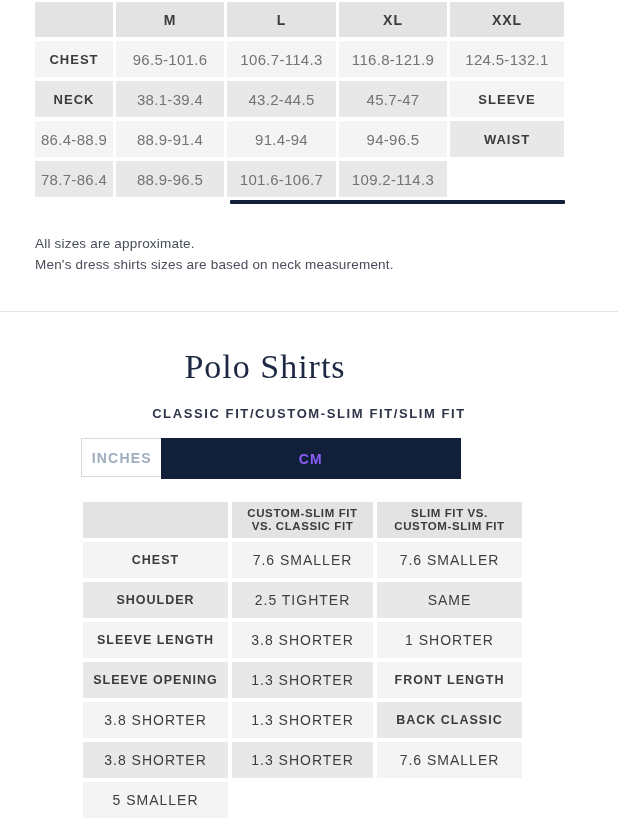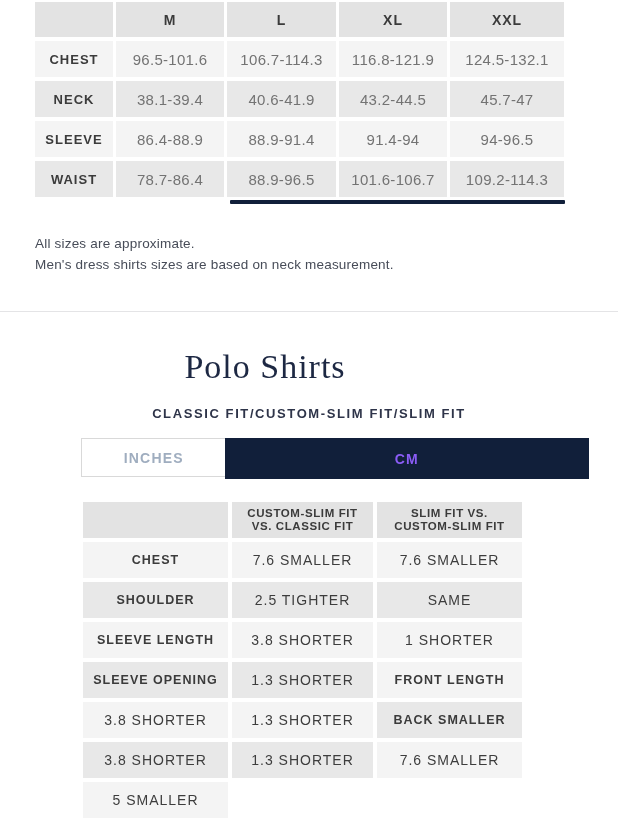--- a/index.html
+++ b/index.html
@@ -37,21 +37,21 @@
     position:absolute;left:0;top:348px;width:530px;margin:0;text-align:center;
     font-family:"Liberation Serif","DejaVu Serif",serif;font-weight:400;
     font-size:34px;letter-spacing:1px;color:#1d2843;
   }
   .subtitle{
     position:absolute;left:0;top:406px;width:618px;text-align:center;
     font-size:13px;font-weight:bold;letter-spacing:1.6px;color:#2e3449;
   }
   
   .toggle{
-    position:absolute;left:81px;top:438px;width:508px;height:39px;
+    position:absolute;left:81px;top:438px;width:380px;height:39px;
     display:flex;box-sizing:border-box;border:1px solid #d9d9d9;background:#fff;
   }
   .opt{
     flex:1;display:flex;align-items:center;justify-content:center;
     border:none;background:transparent;cursor:pointer;
     font-family:inherit;font-size:14px;font-weight:bold;letter-spacing:1.2px;
     color:var(--inches_text,#9fadbf);padding:0;
   }
   .opt.selected{background:var(--navy,#111f3a);color:#8b5cf6;margin:-1px;height:41px;flex-basis:221px;}
   
@@ -77,21 +77,20 @@
         <div class="cell head col-head">L</div>
         <div class="cell head col-head">XL</div>
         <div class="cell head col-head">XXL</div>
         <div class="cell rowlabel light">CHEST</div>
         <div class="cell value light">96.5-101.6</div>
         <div class="cell value light">106.7-114.3</div>
         <div class="cell value light">116.8-121.9</div>
         <div class="cell value light">124.5-132.1</div>
         <div class="cell rowlabel dark">NECK</div>
         <div class="cell value dark">38.1-39.4</div>
-        <div class="cell value dark">40.6-41.9</div>
         <div class="cell value dark">43.2-44.5</div>
         <div class="cell value dark">45.7-47</div>
         <div class="cell rowlabel light">SLEEVE</div>
         <div class="cell value light">86.4-88.9</div>
         <div class="cell value light">88.9-91.4</div>
         <div class="cell value light">91.4-94</div>
         <div class="cell value light">94-96.5</div>
         <div class="cell rowlabel dark">WAIST</div>
         <div class="cell value dark">78.7-86.4</div>
         <div class="cell value dark">88.9-96.5</div>
@@ -125,20 +124,20 @@
       <div class="cell value dark">2.5 TIGHTER</div>
       <div class="cell value dark">SAME</div>
       <div class="cell rowlabel light">SLEEVE LENGTH</div>
       <div class="cell value light">3.8 SHORTER</div>
       <div class="cell value light">1 SHORTER</div>
       <div class="cell rowlabel dark">SLEEVE OPENING</div>
       <div class="cell value dark">1.3 SHORTER</div>
       <div class="cell rowlabel light">FRONT LENGTH</div>
       <div class="cell value light">3.8 SHORTER</div>
       <div class="cell value light">1.3 SHORTER</div>
-      <div class="cell rowlabel dark">BACK SMALLER</div>
+      <div class="cell rowlabel dark">BACK CLASSIC</div>
       <div class="cell value dark">3.8 SHORTER</div>
       <div class="cell value dark">1.3 SHORTER</div>
       <div class="cell value light">7.6 SMALLER</div>
       <div class="cell value light">5 SMALLER</div>
     </div>
 
 </div>
 
 </body></html>

